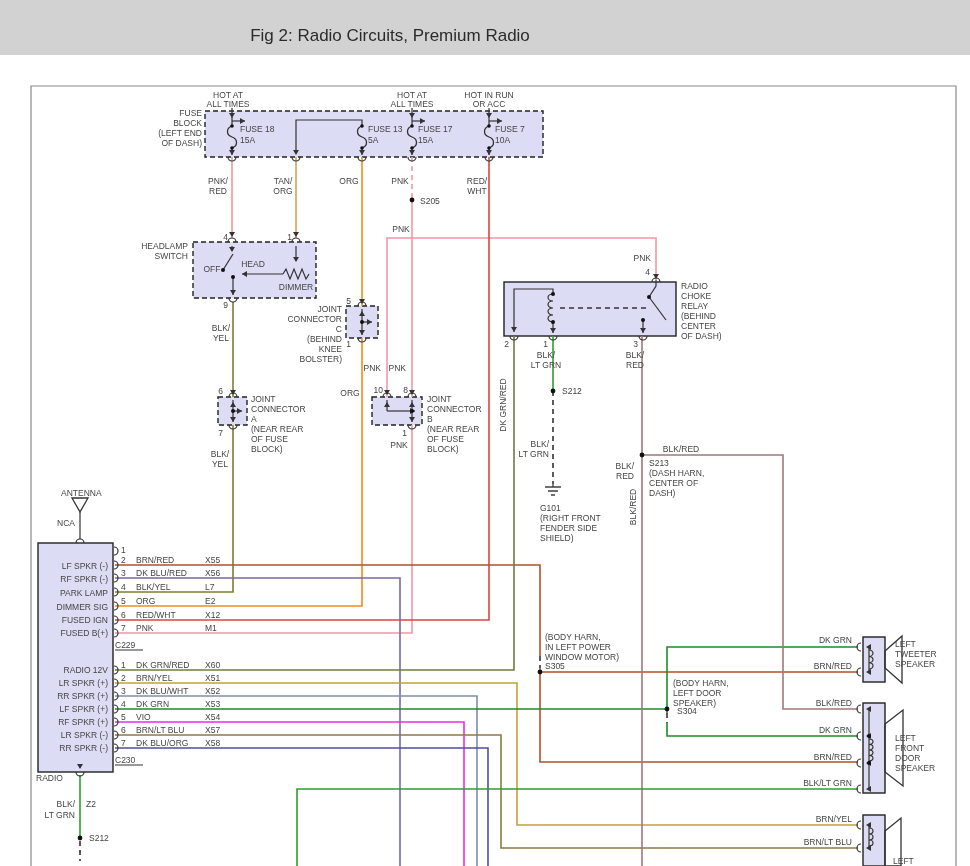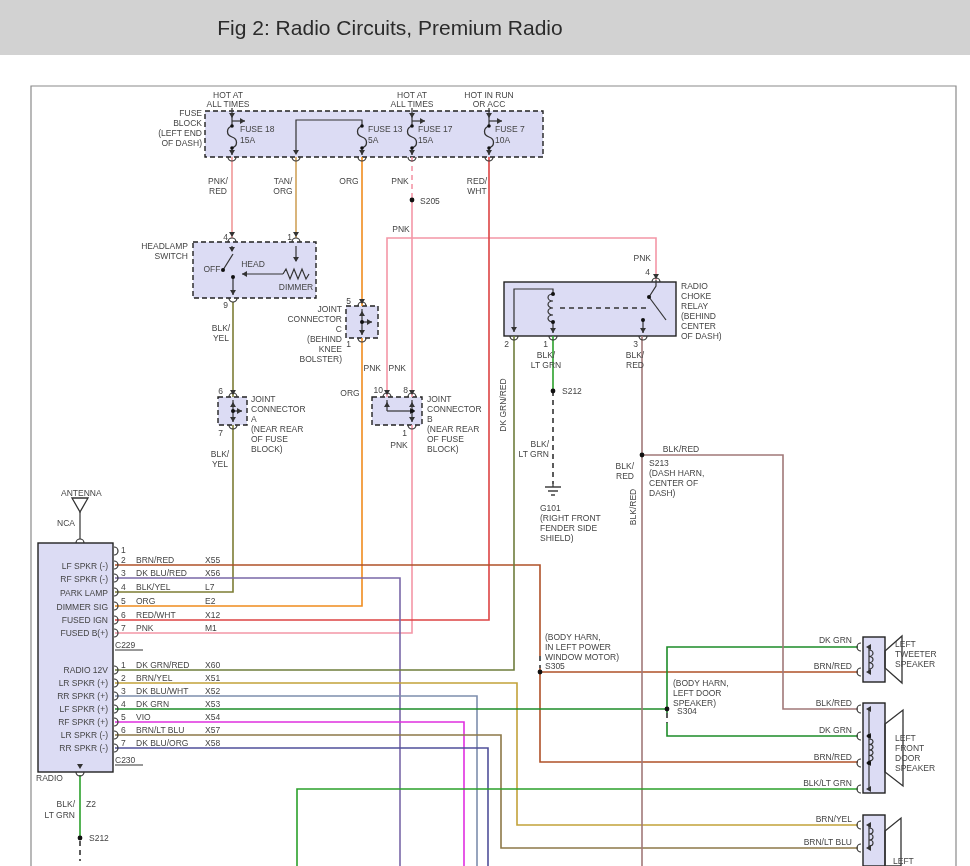--- a/index.html
+++ b/index.html
@@ -1,21 +1,21 @@
 <!DOCTYPE html>
 <html><head>
 <meta charset="utf-8">
 <style>
   html,body{margin:0;padding:0;background:#fff;}
   body{width:970px;height:866px;position:relative;overflow:hidden;
        font-family:"Liberation Sans", sans-serif;}
   #titlebar{position:absolute;left:0;top:0;width:970px;height:55px;
             background:#d2d2d2;z-index:2;}
-  #titlebar .t{position:absolute;left:0;top:0;width:780px;text-align:center;
-               line-height:55px;font-size:21px;color:#2b2b2b;}
+  #titlebar .t{position:absolute;left:0;top:8px;width:780px;text-align:center;
+               line-height:55px;font-size:17px;color:#2b2b2b;}
   #diagram{position:absolute;left:0;top:0;z-index:1;}
   text{font-family:"Liberation Sans", sans-serif;fill:#444;}
 </style>
 </head>
 <body>
 
 <div id="titlebar">
   <span class="t">Fig 2: Radio Circuits, Premium Radio</span>
 </div>
 <svg id="diagram" width="970" height="866" viewBox="0 0 970 866" xmlns="http://www.w3.org/2000/svg">

